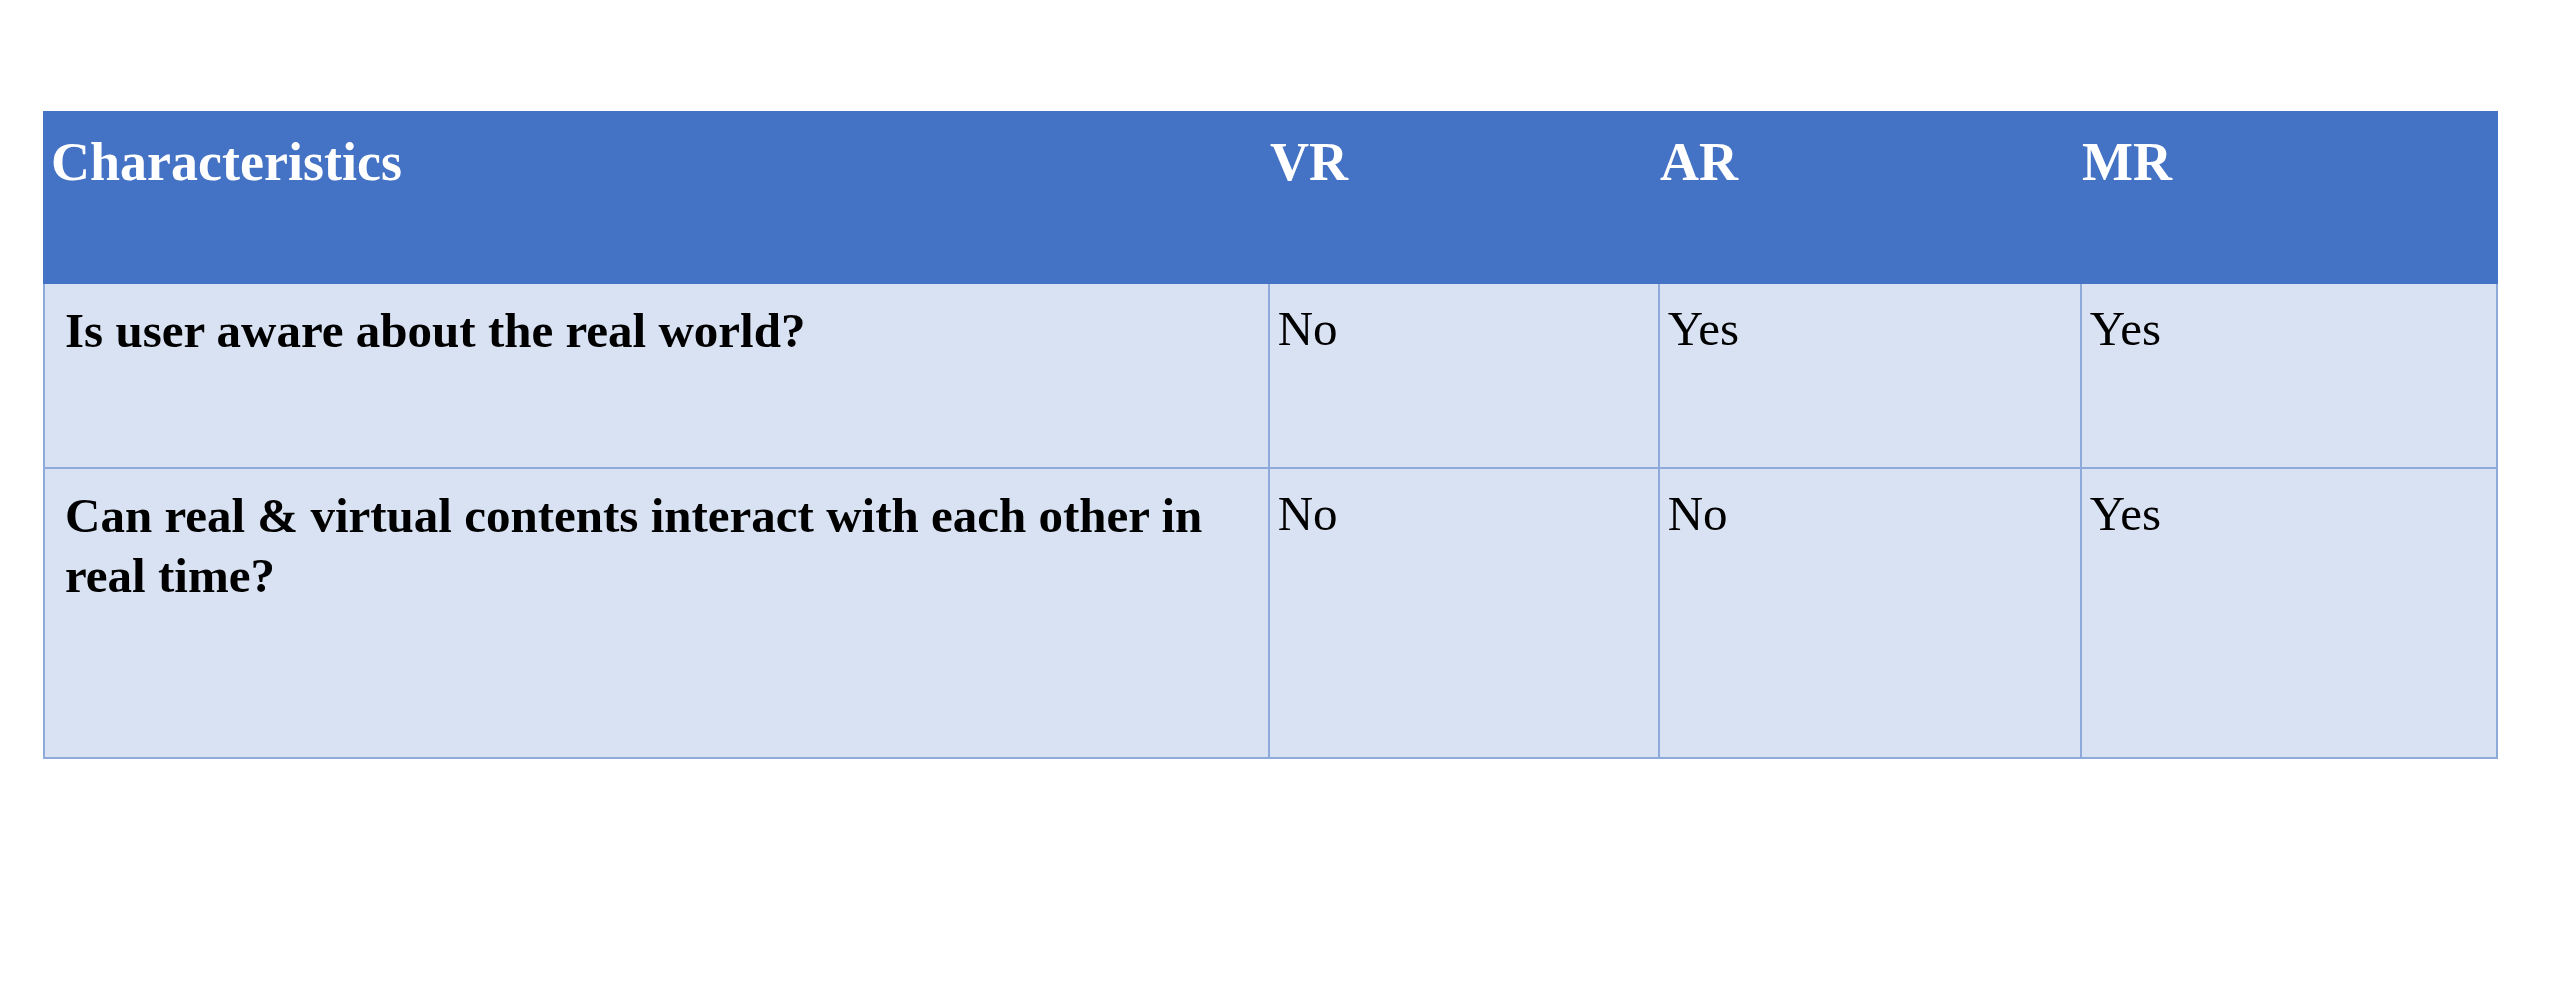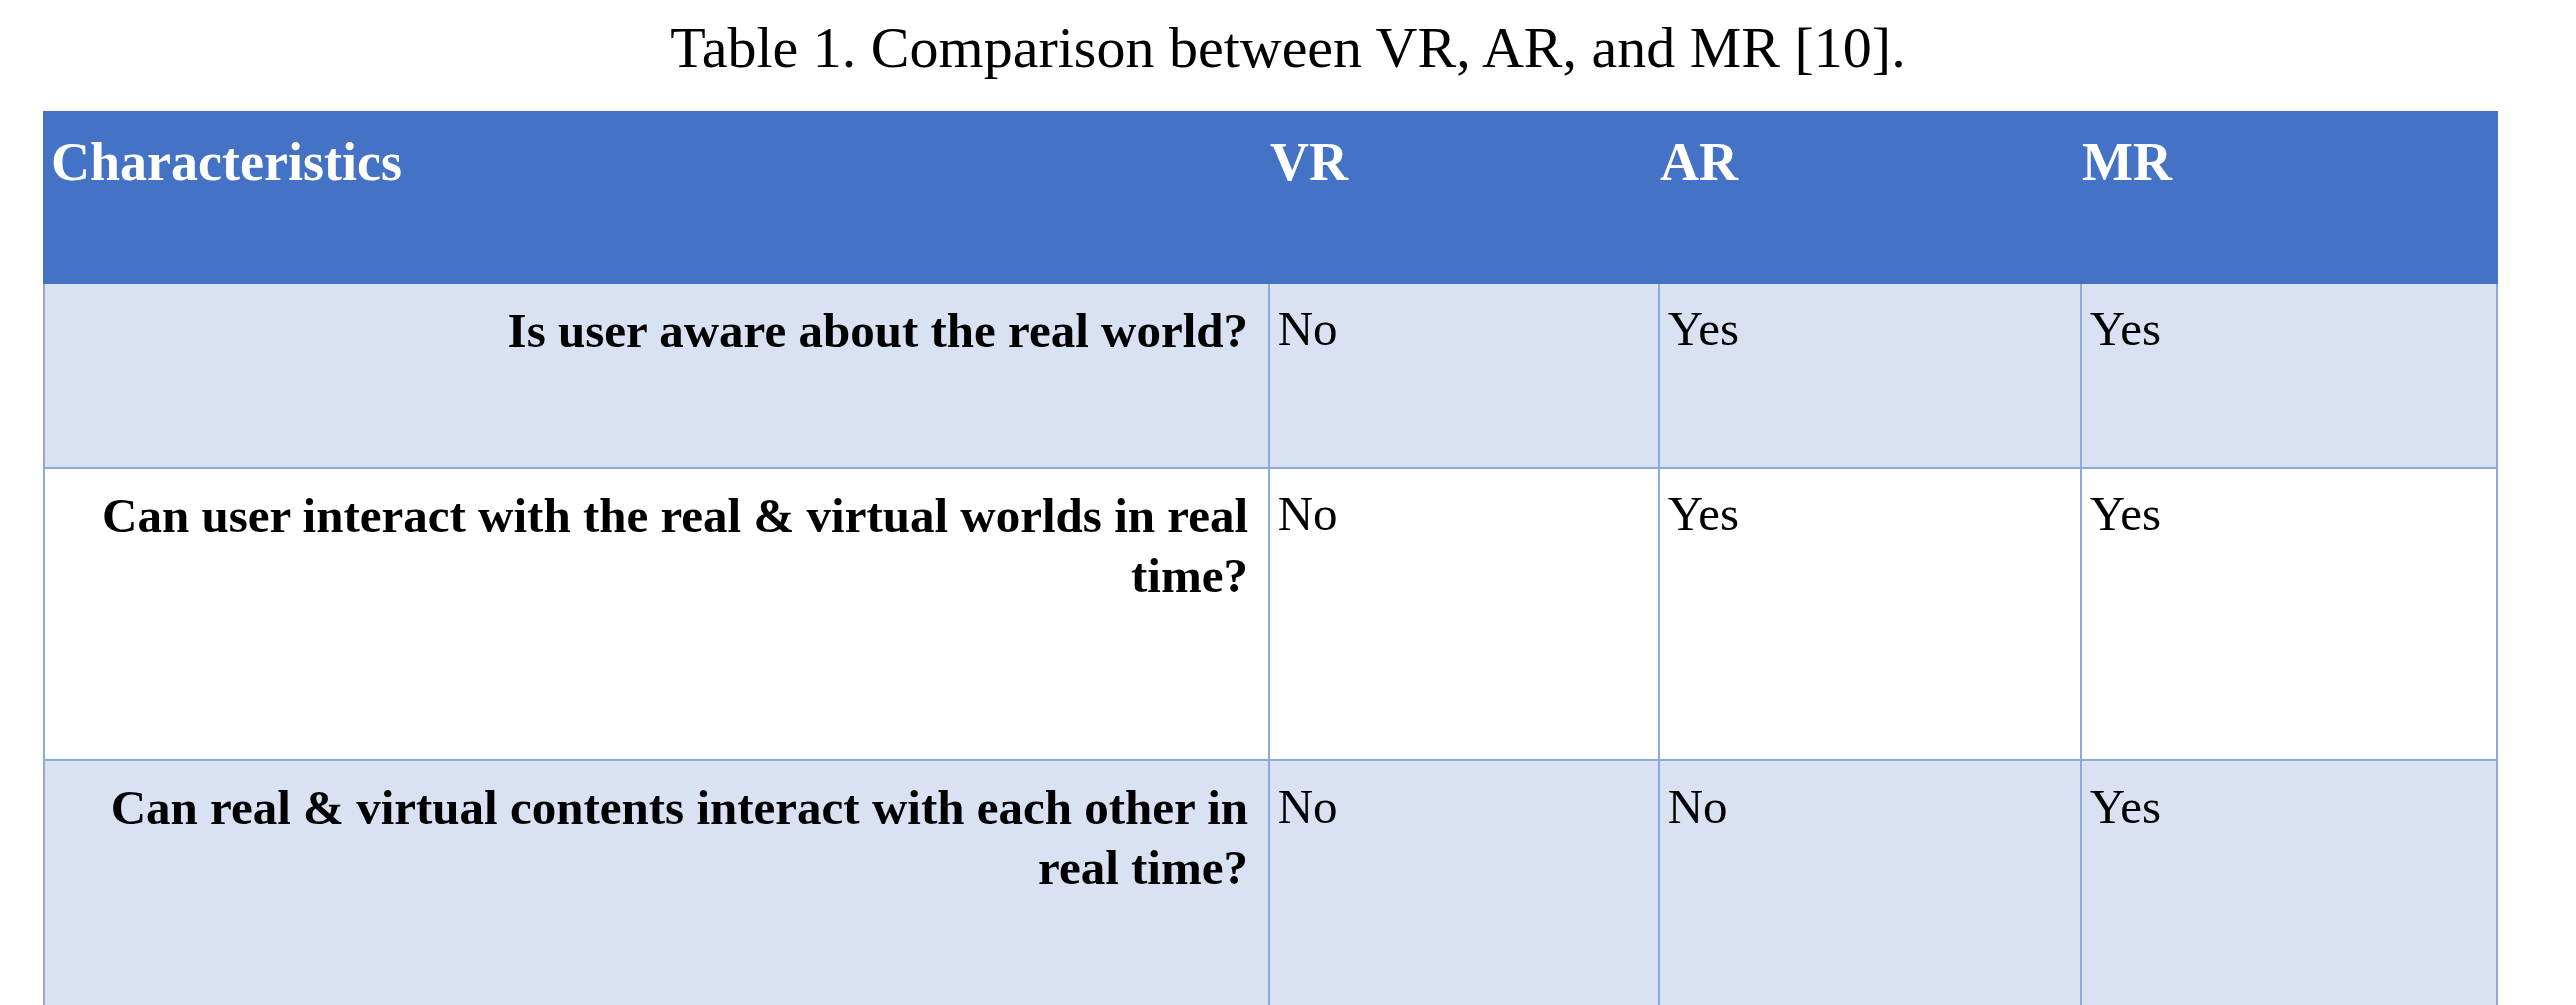--- a/index.html
+++ b/index.html
@@ -78,41 +78,40 @@
   }
 
   
   tbody td {
     font-size: 49px;
     line-height: 60px;
     color: #000000;
   }
   tbody td.q {
     font-weight: bold;
-    text-align: right;
+    text-align: left;
     padding: 17px 20px 7.7px 20px;
   }
   tbody td.v {
     font-weight: normal;
     padding: 15.4px 7.7px 7.7px 7.7px;
   }
 
   tr.r-shade td { background: #D9E2F3; }
   tr.r-plain td { background: #ffffff; }
 
   tr.row-0 td { height: 158px; }
   tr.row-1 td { height: 266px; }
   tr.row-2 td { height: 264px; }
 </style>
 </head>
 <body>
 
 <div class="page">
 
-  <div class="caption">Table 1. Comparison between VR, AR, and MR [10].</div>
 
   <div class="table-wrap">
     <table class="cmp">
       <colgroup>
         <col class="c-char">
         <col class="c-vr">
         <col class="c-ar">
         <col class="c-mr">
       </colgroup>
 
@@ -127,26 +126,20 @@
 
       <tbody>
 
         <tr class="r-shade row-0">
           <td class="q">Is user aware about the real world?</td>
           <td class="v">No</td>
           <td class="v">Yes</td>
           <td class="v">Yes</td>
         </tr>
 
-        <tr class="r-plain row-1">
-          <td class="q">Can user interact with the real &amp; virtual worlds in real time?</td>
-          <td class="v">No</td>
-          <td class="v">Yes</td>
-          <td class="v">Yes</td>
-        </tr>
 
         <tr class="r-shade row-2">
           <td class="q">Can real &amp; virtual contents interact with each other in real time?</td>
           <td class="v">No</td>
           <td class="v">No</td>
           <td class="v">Yes</td>
         </tr>
 
       </tbody>
     </table>

